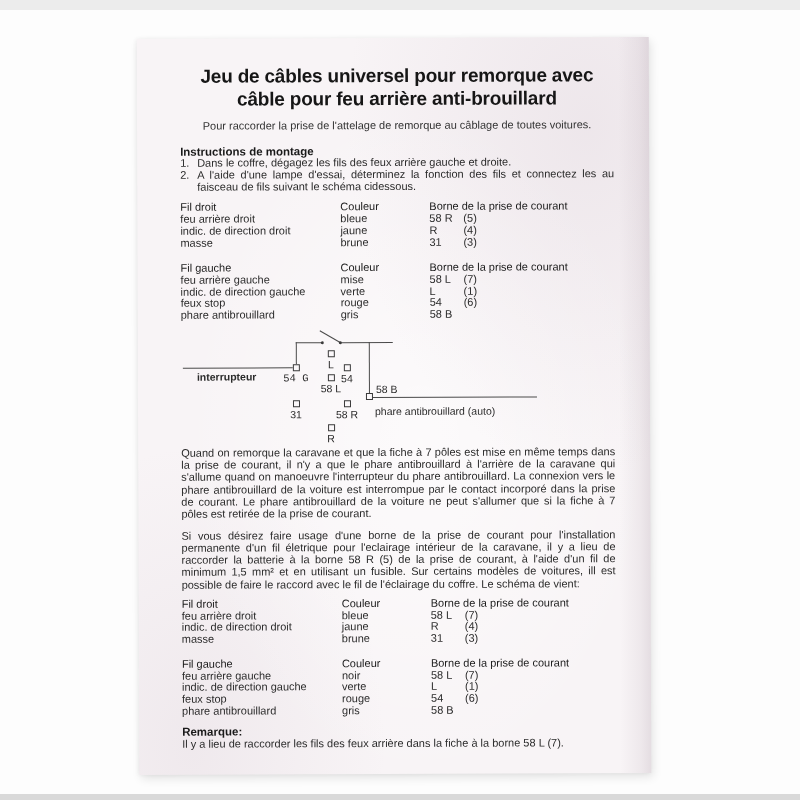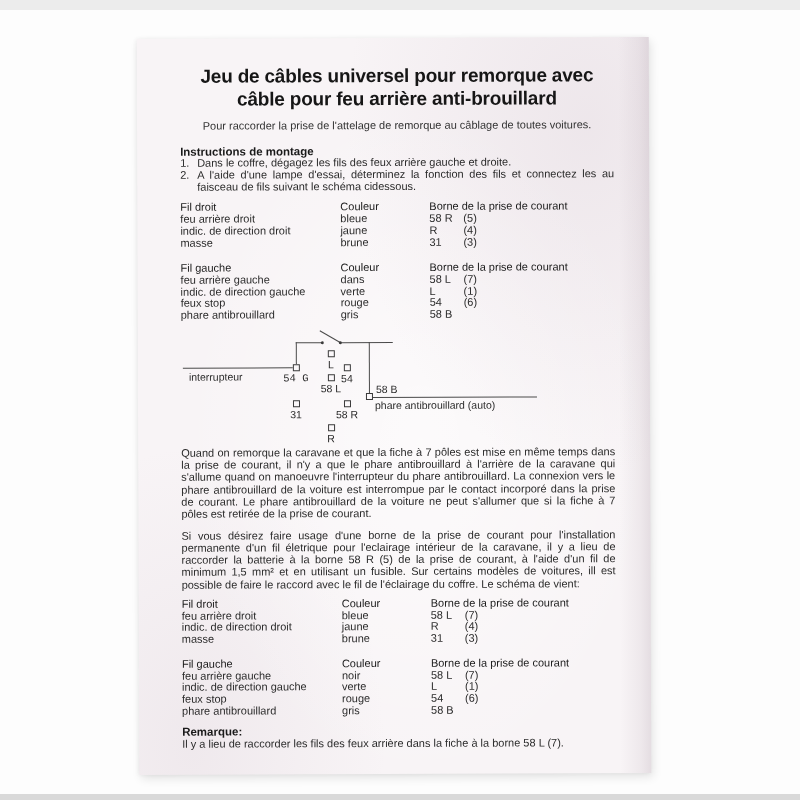--- a/index.html
+++ b/index.html
@@ -88,21 +88,21 @@
       <div>brune</div>
       <div>31</div>
       <div>(3)</div>
     </div>
 
     <div class="wire-table mt14">
       <div class="wt-h">Fil gauche</div>
       <div class="wt-h">Couleur</div>
       <div class="wt-h wt-borne">Borne de la prise de courant</div>
       <div>feu arrière gauche</div>
-      <div>dans</div>
+      <div>mise</div>
       <div>58 L</div>
       <div>(7)</div>
       <div>indic. de direction gauche</div>
       <div>verte</div>
       <div>L</div>
       <div>(1)</div>
       <div>feux stop</div>
       <div>rouge</div>
       <div>54</div>
       <div>(6)</div>
@@ -125,30 +125,30 @@
 
       <div class="dsq" style="left:112px;top:41px;"></div>
       <div class="dsq" style="left:147px;top:27px;"></div>
       <div class="dsq" style="left:163px;top:41px;"></div>
       <div class="dsq" style="left:147px;top:51px;"></div>
       <div class="dsq" style="left:112px;top:77px;"></div>
       <div class="dsq" style="left:163px;top:77px;"></div>
       <div class="dsq" style="left:147px;top:101px;"></div>
       <div class="dsq" style="left:185px;top:70px;"></div>
 
-      <div class="dlabel" style="left:8px;top:48px;">interrupteur</div>
+      <div class="dlabel" style="left:16px;top:48px;font-weight:bold;">interrupteur</div>
       <div class="dlabel ctr" style="left:95px;top:50px;font-family:Liberation Mono, monospace;">54 G</div>
       <div class="dlabel ctr" style="left:130px;top:36px;">L</div>
       <div class="dlabel ctr" style="left:146px;top:50px;">54</div>
       <div class="dlabel ctr" style="left:130px;top:60px;">58 L</div>
       <div class="dlabel ctr" style="left:95px;top:86px;">31</div>
       <div class="dlabel ctr" style="left:146px;top:86px;">58 R</div>
       <div class="dlabel ctr" style="left:130px;top:110px;">R</div>
       <div class="dlabel" style="left:195px;top:61px;">58 B</div>
-      <div class="dlabel" style="left:194px;top:77px;">phare antibrouillard (auto)</div>
+      <div class="dlabel" style="left:194px;top:83px;">phare antibrouillard (auto)</div>
     </div>
 
     <div class="para first">Quand on remorque la caravane et que la fiche à 7 pôles est mise en même temps dans la prise de courant, il n'y a que le phare antibrouillard à l'arrière de la caravane qui s'allume quand on manoeuvre l'interrupteur du phare antibrouillard. La connexion vers le phare antibrouillard de la voiture est interrompue par le contact incorporé dans la prise de courant. Le phare antibrouillard de la voiture ne peut s'allumer que si la fiche à 7 pôles est retirée de la prise de courant.</div>
     <div class="para">Si vous désirez faire usage d'une borne de la prise de courant pour l'installation permanente d'un fil életrique pour l'eclairage intérieur de la caravane, il y a lieu de raccorder la batterie à la borne 58 R (5) de la prise de courant, à l'aide d'un fil de minimum 1,5 mm² et en utilisant un fusible. Sur certains modèles de voitures, ill est possible de faire le raccord avec le fil de l'éclairage du coffre. Le schéma de vient:</div>
 
     <div class="wire-table mt8">
       <div class="wt-h">Fil droit</div>
       <div class="wt-h">Couleur</div>
       <div class="wt-h wt-borne">Borne de la prise de courant</div>
       <div>feu arrière droit</div>

